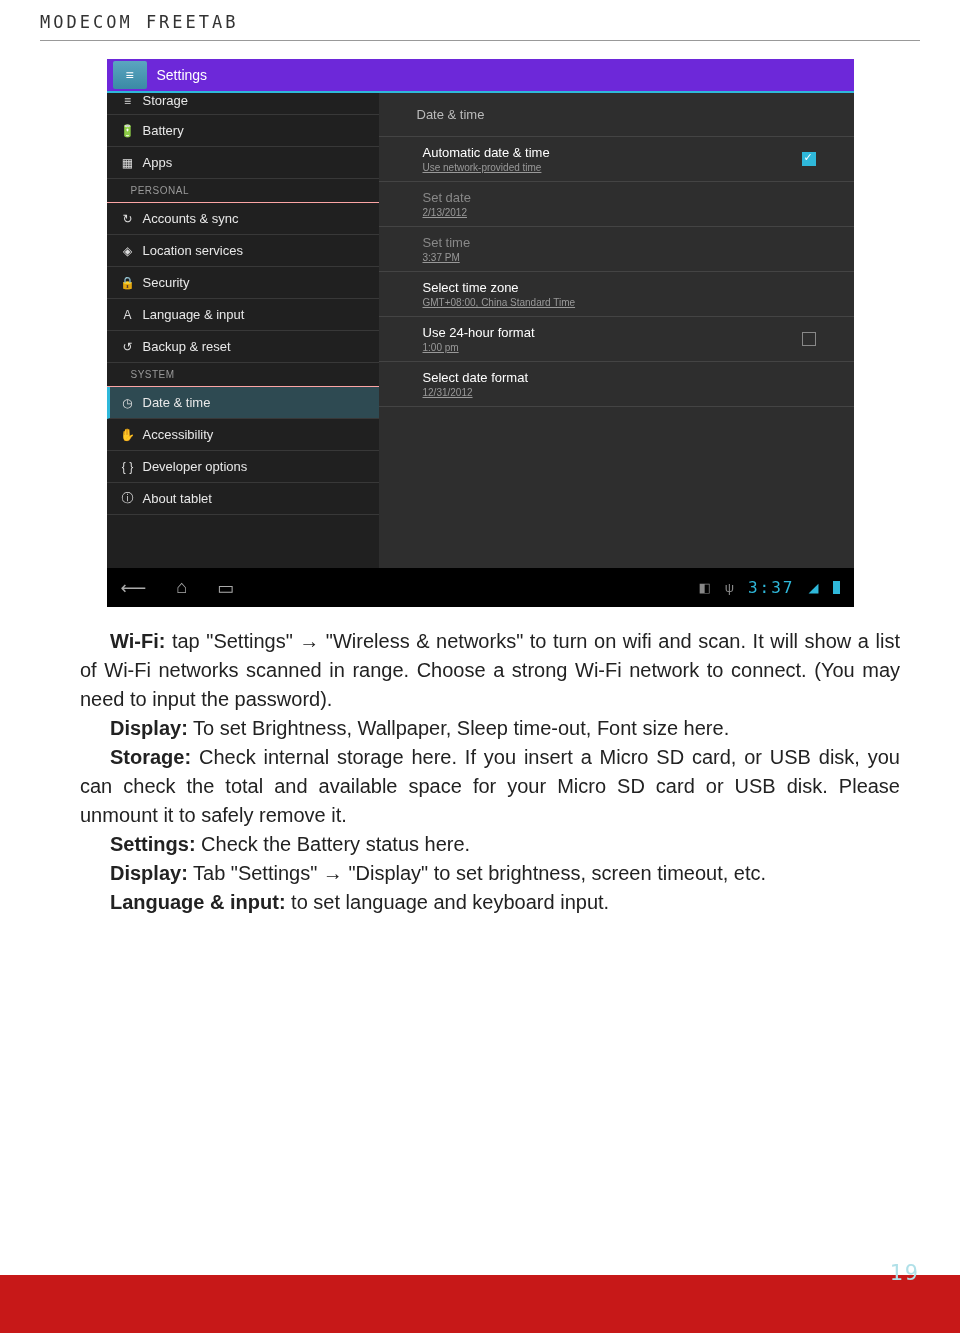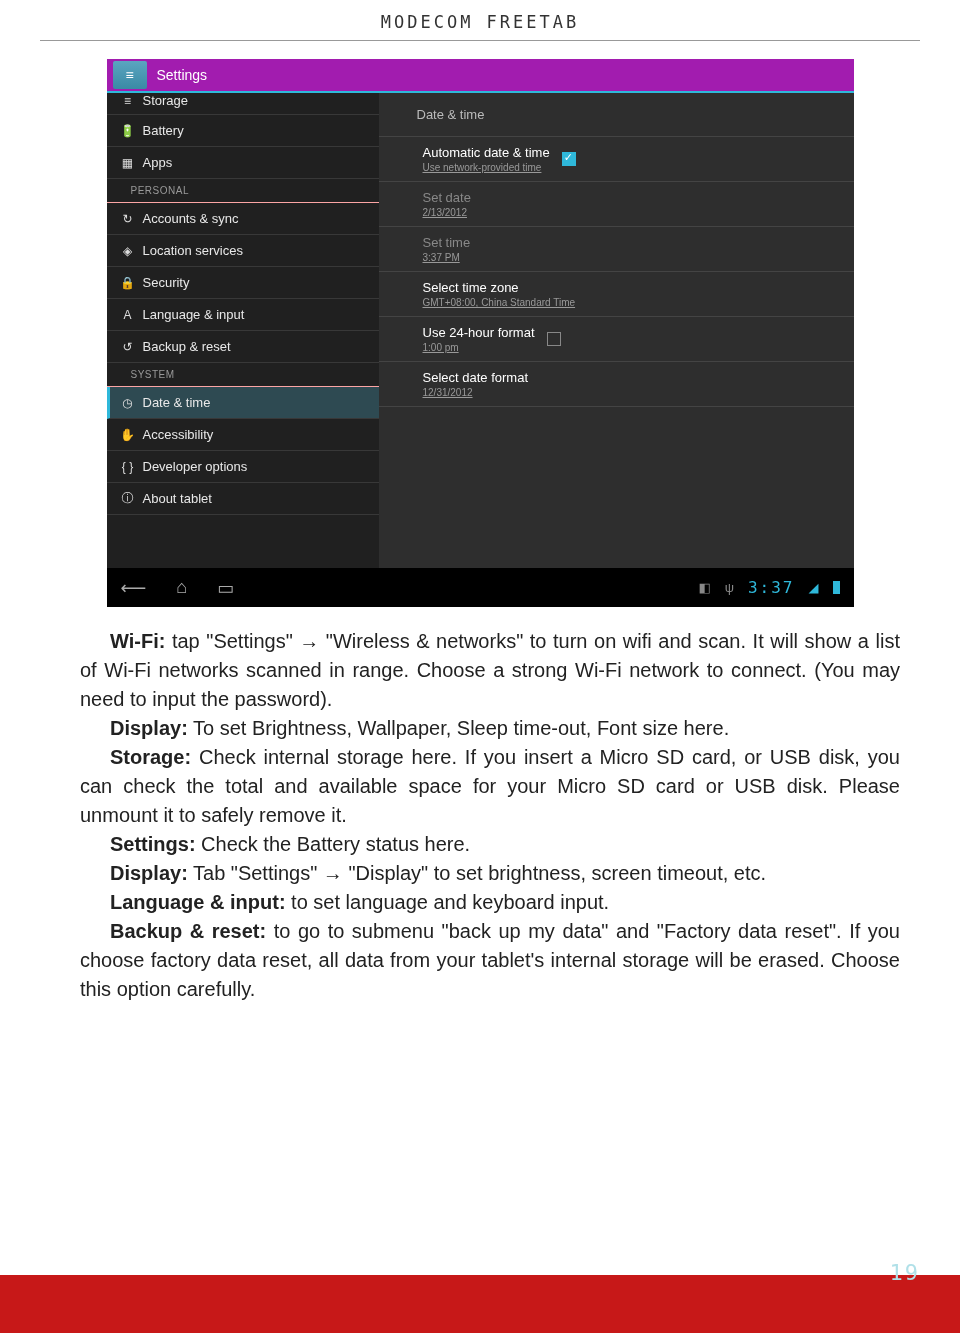--- a/index.html
+++ b/index.html
@@ -1,34 +1,34 @@
 <!DOCTYPE html>
 <html><head>
 <meta charset="utf-8">
 <style>
 * { margin: 0; padding: 0; box-sizing: border-box; }
 body { width: 960px; height: 1333px; background: #fff; font-family: Arial, sans-serif; position: relative; }
-.header { text-align: center; padding: 12px 40px 8px; color: #333; font-family: monospace; letter-spacing: 3px; font-size: 17px; }
+.header { text-align: left; padding: 12px 40px 8px; color: #333; font-family: monospace; letter-spacing: 3px; font-size: 17px; }
 .header-line { border-bottom: 1px solid #999; margin: 0 40px 18px; }
 .screenshot { margin: 0 auto; width: 747px; height: 548px; background: #4a4a4a; position: relative; }
-.titlebar { display: flex; align-items: center; background: #a21caf; height: 34px; padding-left: 6px; border-bottom: 2px solid #2fb8da; }
+.titlebar { display: flex; align-items: center; background: #6d28d9; height: 34px; padding-left: 6px; border-bottom: 2px solid #2fb8da; }
 .title-icon { width: 34px; height: 28px; background: linear-gradient(#5ba5c0,#3a8aa5); border-radius: 2px; display:flex; align-items:center; justify-content:center; margin-right:10px;}
 .title-icon:before { content:"≡"; color:#fff; font-size:14px;}
 .titlebar-text { color: #fff; font-size: 14px; }
 .ss-body { display: flex; height: 475px; }
 .sidebar { width: 272px; background: #202020; overflow: hidden; }
 .sb-item { display: flex; align-items: center; padding: 8px 14px 8px 36px; color: #e8e8e8; font-size: 13px; border-bottom: 1px solid #383838; cursor: pointer; position: relative; }
 .sb-item.partial { padding-top: 0; padding-bottom: 6px; }
 .sb-heading { padding: 6px 24px; color: #999; font-size: 10px; letter-spacing: 0.5px; border-bottom: 1px solid #fca5a5; }
 .sb-item.active { background: #2e4a52; border-left: 3px solid #2fb8da; padding-left: 33px; }
 .sb-icon { position: absolute; left: 14px; width: 14px; text-align: center; color: #ddd; font-size: 12px; }
 .sb-item.active .sb-icon { left: 11px; }
 .main { flex: 1; background: #2e2e2e; }
 .main-title { padding: 14px 38px; color: #bbb; font-size: 13px; border-bottom: 1px solid #444; }
-.setting { display: flex; align-items: center; padding: 8px 38px 8px 44px; border-bottom: 1px solid #444; gap: 12px; }
+.setting { display: flex; justify-content: space-between; align-items: center; padding: 8px 38px 8px 44px; border-bottom: 1px solid #444; gap: 12px; }
 .setting-left { display: flex; flex-direction: column; }
 .setting-title { color: #fff; font-size: 13px; }
 .setting-title.disabled { color: #888; }
 .setting-sub { color: #999; font-size: 10px; margin-top: 2px; text-decoration: underline; }
 .check { width: 14px; height: 14px; border: 1px solid #2fb8da; background: #2fb8da; position: relative; }
 .check:after { content: "✓"; color: #fff; font-size: 11px; position: absolute; top: -2px; left: 1px; }
 .uncheck { width: 14px; height: 14px; border: 1px solid #888; }
 .navbar { position: absolute; bottom: 0; width: 100%; height: 39px; background: #000; display: flex; align-items: center; padding: 0 14px; }
 .nav-left { display: flex; gap: 30px; }
 .nav-btn { color: #aaa; font-size: 18px; }
@@ -161,17 +161,16 @@
   </div>
 </div>
 
 <div class="bodytext">
   <p><b>Wi-Fi:</b><span> tap "Settings" → "Wireless &amp; networks" to turn on wifi and scan. It will show a list of Wi-Fi networks scanned in range. Choose a strong Wi-Fi network to connect. (You may need to input the password).</span></p>
   <p><b>Display:</b><span> To set Brightness, Wallpaper, Sleep time-out, Font size here.</span></p>
   <p><b>Storage:</b><span> Check internal storage here. If you insert a Micro SD card, or USB disk, you can check the total and available space for your Micro SD card or USB disk. Please unmount it to safely remove it.</span></p>
   <p><b>Settings:</b><span> Check the Battery status here.</span></p>
   <p><b>Display:</b><span> Tab "Settings" → "Display" to set brightness, screen timeout, etc.</span></p>
   <p><b>Language &amp; input:</b><span> to set language and keyboard input.</span></p>
-  <p><b>Backup &amp; reset:</b><span> to go to submenu "back up my data" and "Factory data reset". If you choose factory data reset, all data from your tablet's internal storage will be erased. Choose this option carefully.</span></p>
 </div>
 
 <div class="footer-strip"></div>
 <div class="pagenum">19</div>
 
 </body></html>

